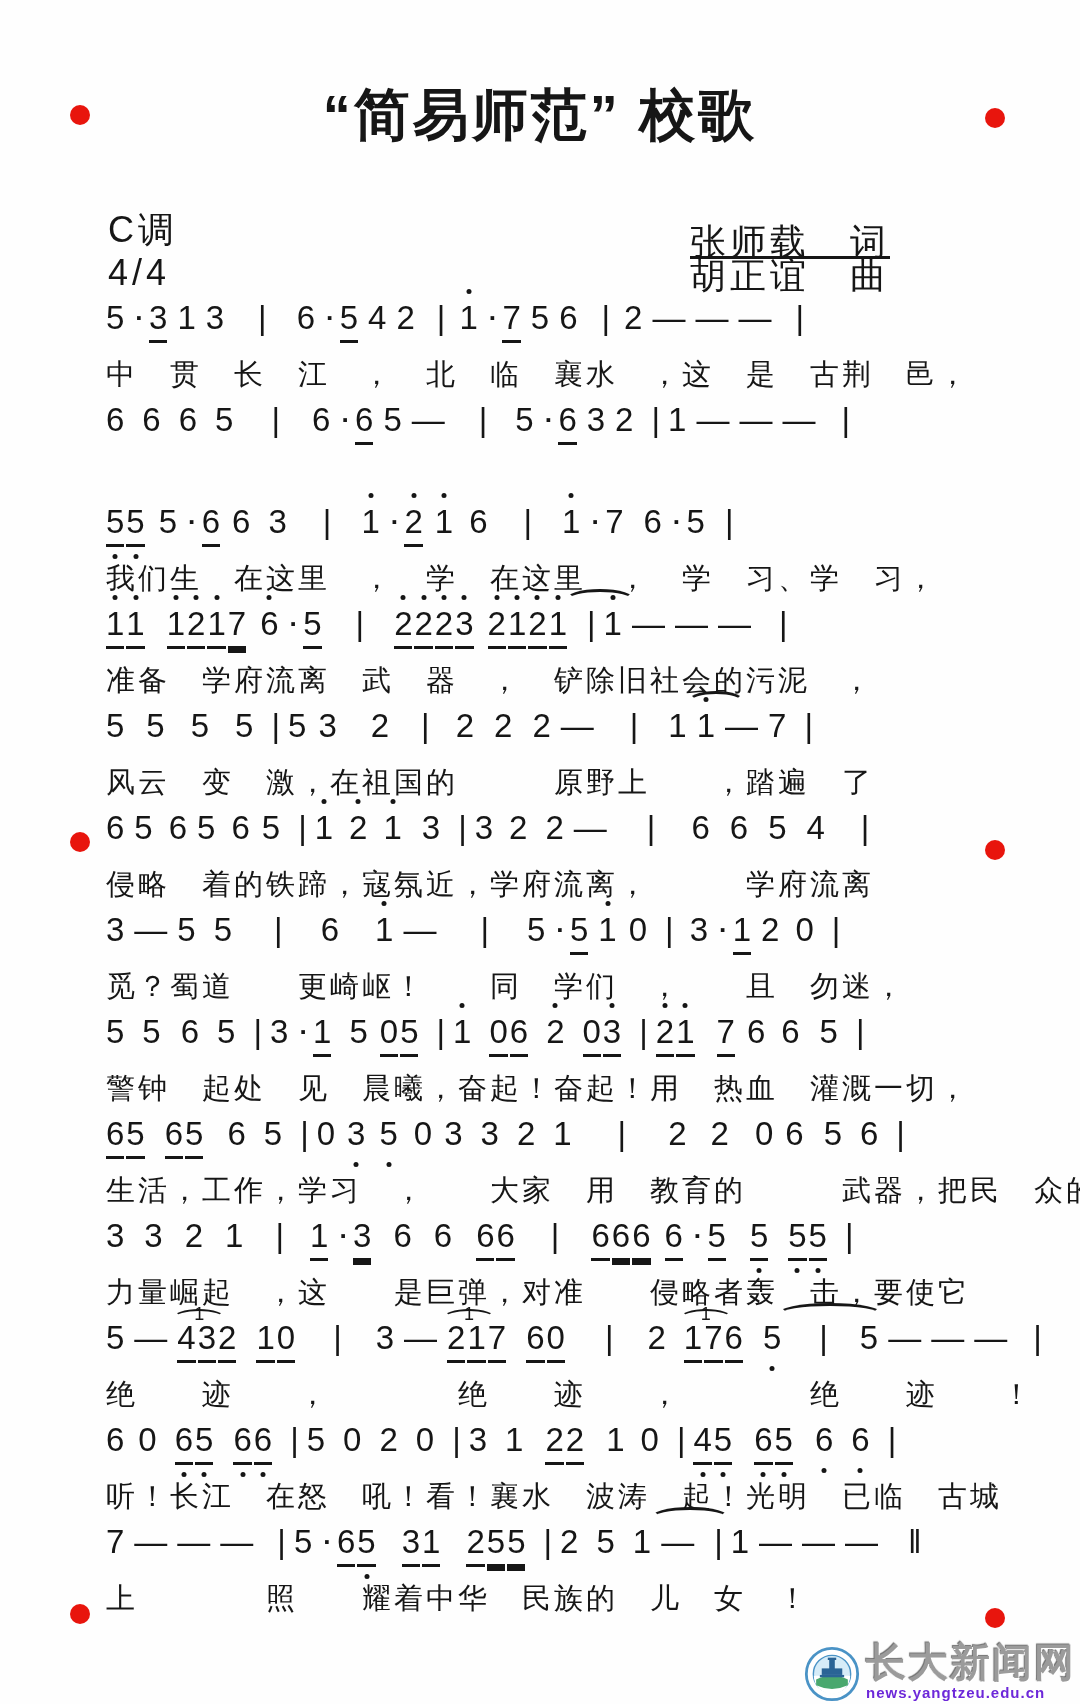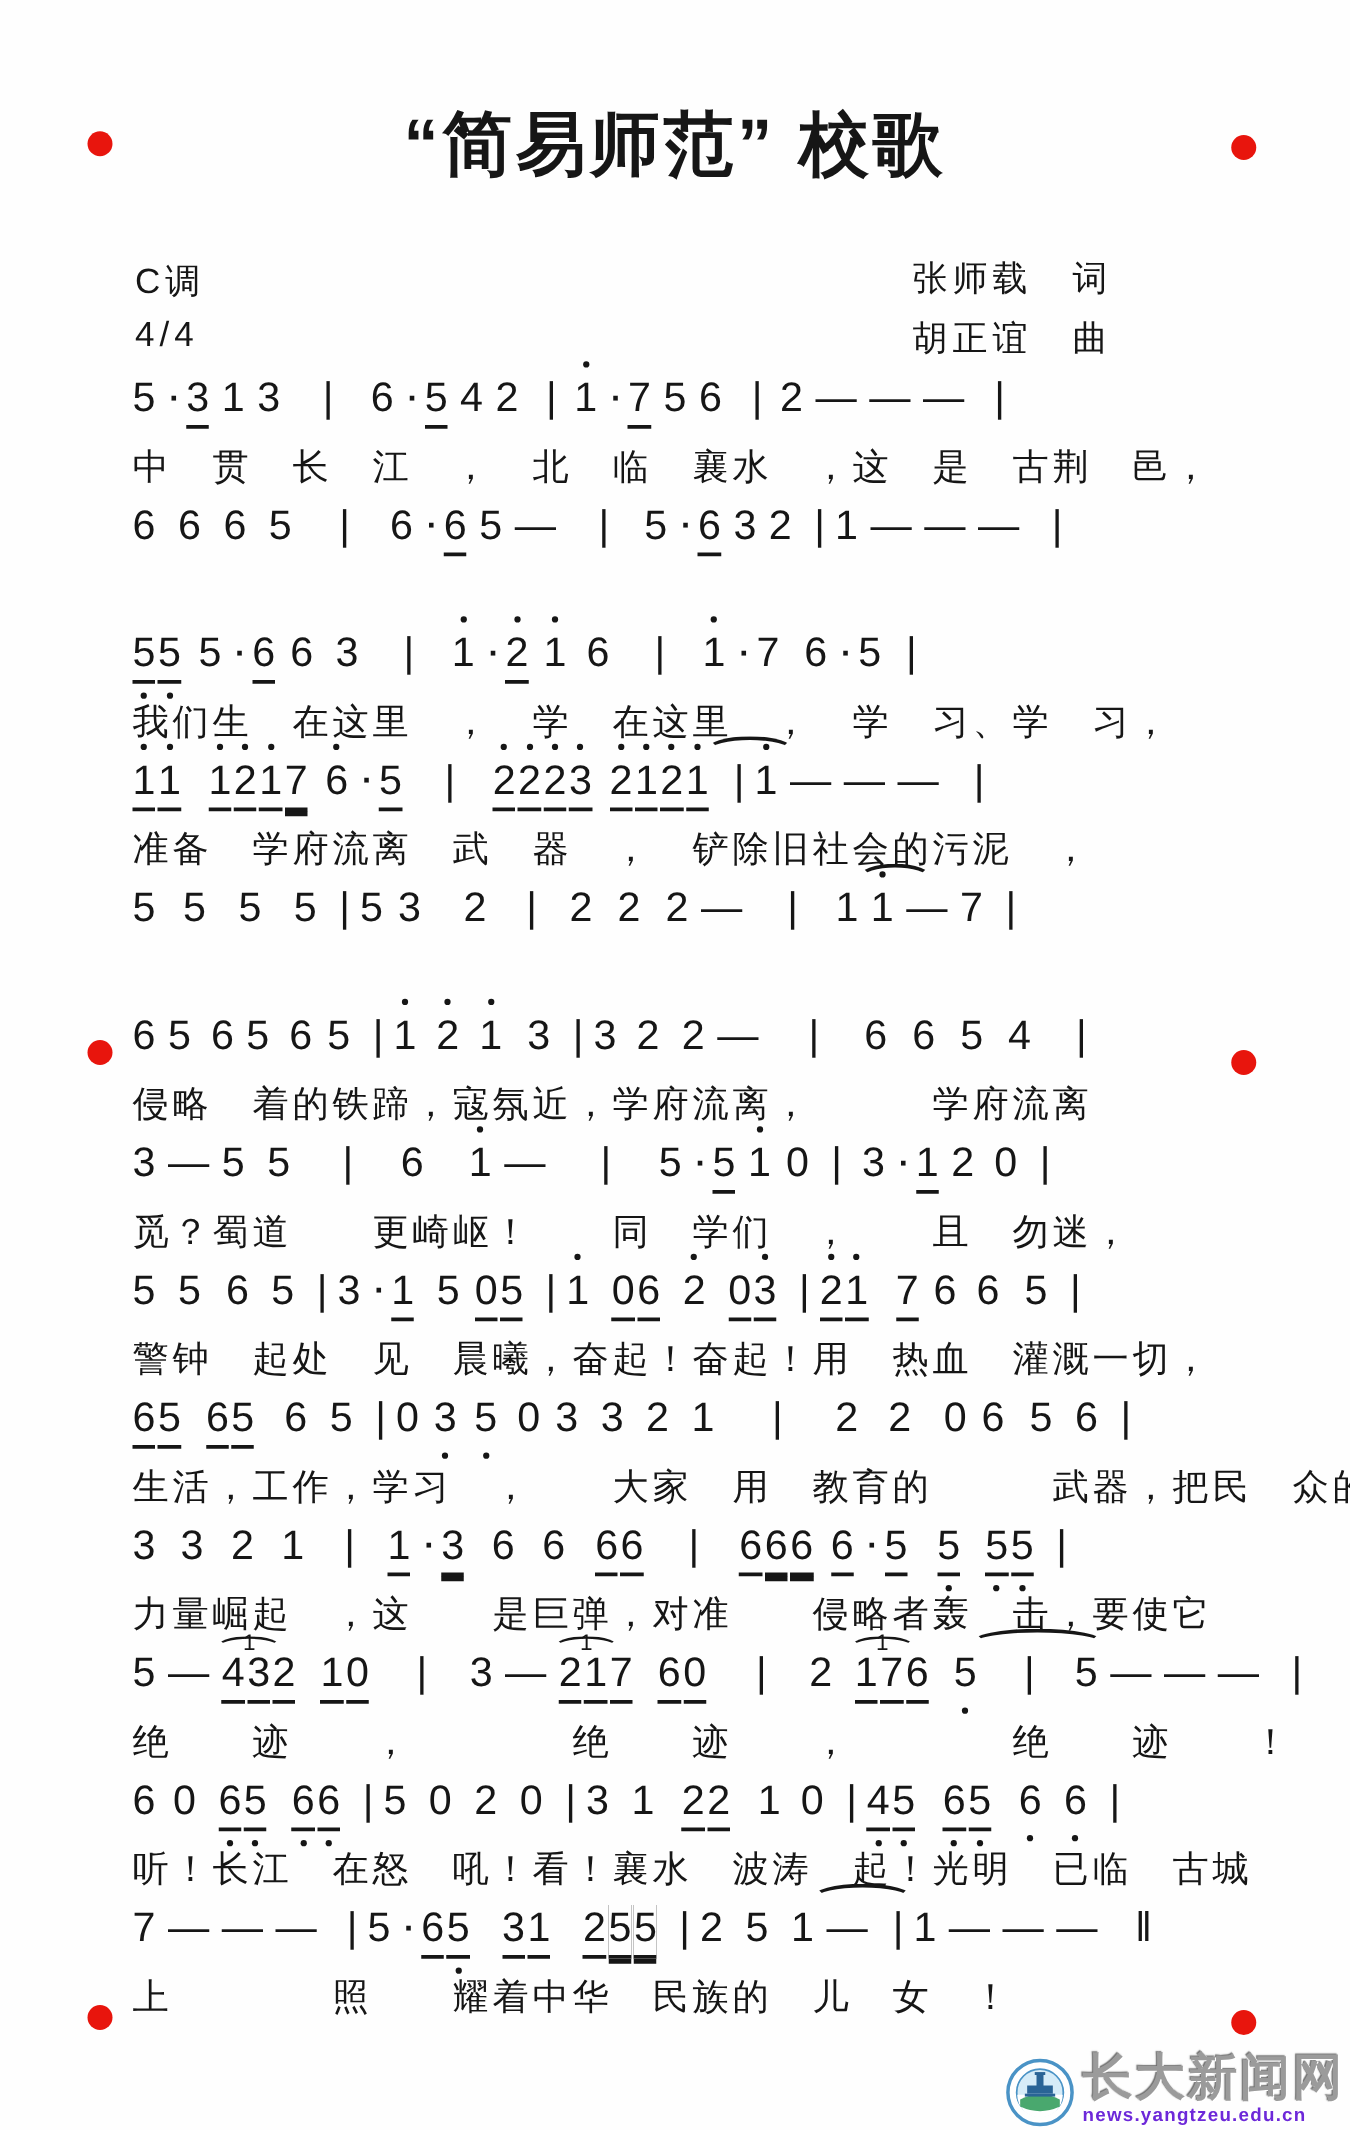--- a/index.html
+++ b/index.html
@@ -1,24 +1,24 @@
 <!DOCTYPE html>
 <html><head>
 <meta charset="utf-8">
 <style>
   html,body{margin:0;padding:0;background:#ffffff;}
   .page{position:relative;width:1080px;height:1704px;background:#fefefe;overflow:hidden;
         font-family:"Liberation Sans","DejaVu Sans",sans-serif;color:#161616;}
   .reg-dot{position:absolute;width:20px;height:20px;border-radius:50%;background:#e8150d;}
   .title{position:absolute;top:78px;left:0;width:100%;text-align:center;
          font-size:56px;font-weight:bold;letter-spacing:3px;}
-  .meta{font-size:28px;letter-spacing:4px;position:absolute;text-align:right;}
+  .meta{font-size:36px;letter-spacing:4px;position:absolute;text-align:right;}
   .key{left:108px;top:206px;}
   .time{left:108px;top:252px;}
-  .lyricist{right:190px;top:204px;}
+  .lyricist{right:190px;top:218px;text-decoration:underline;}
   .composer{right:190px;top:252px;}
   .score{position:absolute;left:106px;top:296px;width:920px;}
   .system{height:102px;white-space:nowrap;}
   .nrow{position:relative;height:60px;font-size:33px;line-height:44px;}
   .lrow{font-size:29px;line-height:36px;letter-spacing:3px;white-space:pre;}
   .n{position:relative;display:inline-block;margin-right:10px;}
   .n.g{margin-right:2px;}
   .u1{border-bottom:3px solid #161616;}
   .u2{border-bottom:3px solid #161616;box-shadow:0 4px 0 #161616;}
   .hi::before{content:"";position:absolute;top:-7px;left:50%;transform:translateX(-50%);
@@ -75,20 +75,21 @@
       <div class="system">
         <div class="nrow"><span class="n u1 lo g">5</span><span class="n u1 lo">5</span><span class="sp" style="width: 4px;"></span><span class="n">5</span><span class="dt">·</span><span class="n u1">6</span><span class="sp" style="width: 2px;"></span><span class="n">6</span><span class="sp" style="width: 8px;"></span><span class="n">3</span><span class="sp" style="width: 18px;"></span><span class="n bar">|</span><span class="sp" style="width: 22px;"></span><span class="n hi">1</span><span class="dt">·</span><span class="n u1 hi">2</span><span class="sp" style="width: 2px;"></span><span class="n hi">1</span><span class="sp" style="width: 6px;"></span><span class="n">6</span><span class="sp" style="width: 18px;"></span><span class="n bar">|</span><span class="sp" style="width: 22px;"></span><span class="n hi">1</span><span class="dt">·</span><span class="n">7</span><span class="sp" style="width: 10px;"></span><span class="n">6</span><span class="dt">·</span><span class="n">5</span><span class="sp" style="width: 2px;"></span><span class="n bar">|</span></div>
         <div class="lrow">我们生　在这里　，　学　在这里　，　学　习、学　习，</div>
       </div>
       <div class="system">
         <div class="nrow"><span class="n u1 hi g">1</span><span class="n u1 hi">1</span><span class="sp" style="width: 12px;"></span><span class="n u1 hi g">1</span><span class="n u1 hi g">2</span><span class="n u1 hi g">1</span><span class="n u2">7</span><span class="sp" style="width: 4px;"></span><span class="n hi">6</span><span class="dt">·</span><span class="n u1">5</span><span class="sp" style="width: 16px;"></span><span class="n bar">|</span><span class="sp" style="width: 22px;"></span><span class="n u1 hi g">2</span><span class="n u1 hi g">2</span><span class="n u1 hi g">2</span><span class="n u1 hi">3</span><span class="sp" style="width: 4px;"></span><span class="n u1 hi g">2</span><span class="n u1 hi g">1</span><span class="n u1 hi g">2</span><span class="n u1 hi">1</span><span class="slur" style="--w: 64px; --dx: 20px;"><i></i></span><span class="sp" style="width: 2px;"></span><span class="n bar">|</span><span class="n hi">1</span><span class="n">—</span><span class="n">—</span><span class="n">—</span><span class="sp" style="width: 10px;"></span><span class="n bar">|</span></div>
         <div class="lrow">准备　学府流离　武　器　，　铲除旧社会的污泥　，</div>
       </div>
       <div class="system">
         <div class="nrow"><span class="n">5</span><span class="sp" style="width: 12px;"></span><span class="n">5</span><span class="sp" style="width: 16px;"></span><span class="n">5</span><span class="sp" style="width: 16px;"></span><span class="n">5</span><span class="n bar">|</span><span class="n">5</span><span class="sp" style="width: 2px;"></span><span class="n">3</span><span class="sp" style="width: 24px;"></span><span class="n">2</span><span class="sp" style="width: 14px;"></span><span class="n bar">|</span><span class="sp" style="width: 18px;"></span><span class="n">2</span><span class="sp" style="width: 10px;"></span><span class="n">2</span><span class="sp" style="width: 10px;"></span><span class="n">2</span><span class="n">—</span><span class="sp" style="width: 18px;"></span><span class="n bar">|</span><span class="sp" style="width: 22px;"></span><span class="n">1</span><span class="slur" style="--w: 52px; --dx: 16px;"><i></i></span><span class="n hi">1</span><span class="n">—</span><span class="n">7</span><span class="n bar">|</span></div>
+        <div class="lrow">风云　变　激，在祖国的　　　原野上　　，踏遍　了</div>
       </div>
       <div class="system">
         <div class="nrow"><span class="n">6</span><span class="n">5</span><span class="sp" style="width: 6px;"></span><span class="n">6</span><span class="n">5</span><span class="sp" style="width: 6px;"></span><span class="n">6</span><span class="sp" style="width: 2px;"></span><span class="n">5</span><span class="n bar">|</span><span class="n hi">1</span><span class="sp" style="width: 6px;"></span><span class="n hi">2</span><span class="sp" style="width: 6px;"></span><span class="n hi">1</span><span class="sp" style="width: 10px;"></span><span class="n">3</span><span class="n bar">|</span><span class="n">3</span><span class="sp" style="width: 6px;"></span><span class="n">2</span><span class="sp" style="width: 8px;"></span><span class="n">2</span><span class="n">—</span><span class="sp" style="width: 22px;"></span><span class="n bar">|</span><span class="sp" style="width: 28px;"></span><span class="n">6</span><span class="sp" style="width: 10px;"></span><span class="n">6</span><span class="sp" style="width: 10px;"></span><span class="n">5</span><span class="sp" style="width: 10px;"></span><span class="n">4</span><span class="sp" style="width: 18px;"></span><span class="n bar">|</span></div>
         <div class="lrow">侵略　着的铁蹄，寇氛近，学府流离，　　　学府流离</div>
       </div>
       <div class="system">
         <div class="nrow"><span class="n">3</span><span class="n">—</span><span class="n">5</span><span class="sp" style="width: 8px;"></span><span class="n">5</span><span class="sp" style="width: 24px;"></span><span class="n bar">|</span><span class="sp" style="width: 30px;"></span><span class="n">6</span><span class="sp" style="width: 26px;"></span><span class="n hi">1</span><span class="n">—</span><span class="sp" style="width: 26px;"></span><span class="n bar">|</span><span class="sp" style="width: 30px;"></span><span class="n">5</span><span class="dt">·</span><span class="n u1">5</span><span class="n hi">1</span><span class="sp" style="width: 2px;"></span><span class="n">0</span><span class="n bar">|</span><span class="sp" style="width: 8px;"></span><span class="n">3</span><span class="dt">·</span><span class="n u1">1</span><span class="n">2</span><span class="sp" style="width: 6px;"></span><span class="n">0</span><span class="n bar">|</span></div>
         <div class="lrow">觅？蜀道　　更崎岖！　　同　学们　，　　且　勿迷，</div>
       </div>
       <div class="system">

